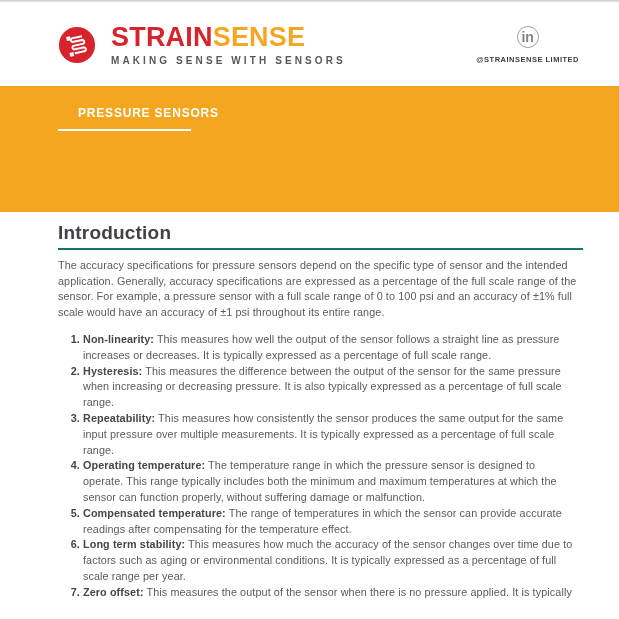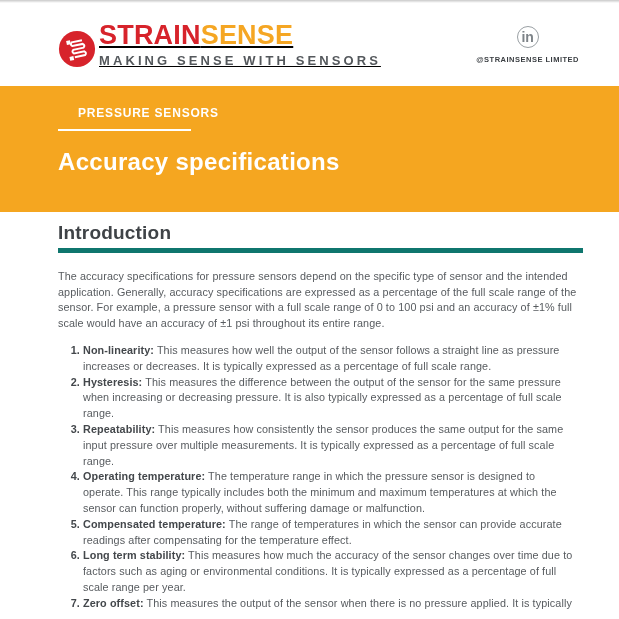--- a/index.html
+++ b/index.html
@@ -4,47 +4,47 @@
 <style>
   * { margin:0; padding:0; box-sizing:border-box; }
   html,body { width:619px; height:619px; overflow:hidden; background:#ffffff;
               font-family:"Liberation Sans", sans-serif; }
 
   .top-strip { height:3px; background:linear-gradient(#c9c9c9,#ffffff); }
 
   
   .site-header { height:83px; display:flex; align-items:center;
                  justify-content:space-between; padding:0 40px 0 58px; background:#fff; }
-  .logo { display:flex; align-items:flex-end; gap:3px;text-decoration:underline; }
+  .logo { display:flex; align-items:center; gap:15px; }
   .logo-icon svg { display:block; }
   .logo-name { font-size:27px; font-weight:700; letter-spacing:0.2px; line-height:1; }
   .logo-name .primary { color:#D7232B; }
   .logo-name .secondary { color:#F5A623; }
-  .tagline { font-size:13px; font-weight:700; letter-spacing:3.1px;
+  .tagline { font-size:10px; font-weight:700; letter-spacing:3.1px;
              color:#54585C; margin-top:4px; }
   .social { text-align:center; }
   .linkedin-badge { width:22px; height:22px; border:1px solid #9aa0a4; border-radius:50%;
                     display:inline-flex; align-items:center; justify-content:center;
                     color:#7d8388; font-size:14px; font-weight:700; cursor:pointer; }
   .handle { font-size:7.5px; font-weight:700; letter-spacing:0.5px;
             color:#3A3E42; margin-top:7px; }
 
   
   .banner { height:126px; background:#F5A620; padding:20px 36px 0 58px; }
   .eyebrow { color:#ffffff; font-size:12px; font-weight:700; letter-spacing:0.8px;padding-left:20px; }
   .eyebrow-underline { width:133px; height:2px; background:#ffffff; margin-top:9px; }
   .banner-title { color:#ffffff; font-size:24px; font-weight:700;
                   letter-spacing:0.3px; margin-top:17px; }
 
   
   .content { padding:10px 36px 0 58px; }
   .section-heading { font-size:19px; line-height:21px; font-weight:700; color:#3F4347;
                      letter-spacing:0.2px; padding-bottom:5px;
-                     border-bottom:5px solid #0f766e; }
-  .intro-paragraph { margin:16px 0 6px; font-size:10.8px; line-height:15.5px;
+                     border-bottom:2px solid #0f766e; }
+  .intro-paragraph { margin:8px 0 6px; font-size:10.8px; line-height:15.5px;
                      letter-spacing:0.1px; color:#575B5F; }
   .specs-section { margin-top:12px; }
   .spec-list { margin:7px 8px 0; padding-left:17px; color:#575B5F; }
   .spec-list li { font-size:10.8px; line-height:15.8px; letter-spacing:0.1px; }
   .spec-list li::marker { font-weight:700; color:#43474B; }
   .spec-term { font-weight:700; color:#43474B; }
 </style>
 </head>
 <body>
 
@@ -71,21 +71,20 @@
   </div>
   <div class="social">
     <span class="linkedin-badge">in</span>
     <div class="handle">@STRAINSENSE LIMITED</div>
   </div>
 </header>
 
 <section class="banner">
   <div class="eyebrow">PRESSURE SENSORS</div>
   <div class="eyebrow-underline"></div>
-  <h1 class="banner-title">Accuracy specifications</h1>
 </section>
 
 <main class="content">
   <section class="intro-section">
     <h2 class="section-heading">Introduction</h2>
     <p class="intro-paragraph">The accuracy specifications for pressure sensors depend on the specific type of sensor and the intended application. Generally, accuracy specifications are expressed as a percentage of the full scale range of the sensor. For example, a pressure sensor with a full scale range of 0 to 100 psi and an accuracy of ±1% full scale would have an accuracy of ±1 psi throughout its entire range.</p>
   </section>
 
   <section class="specs-section">
     <ol class="spec-list" id="spec-list">

